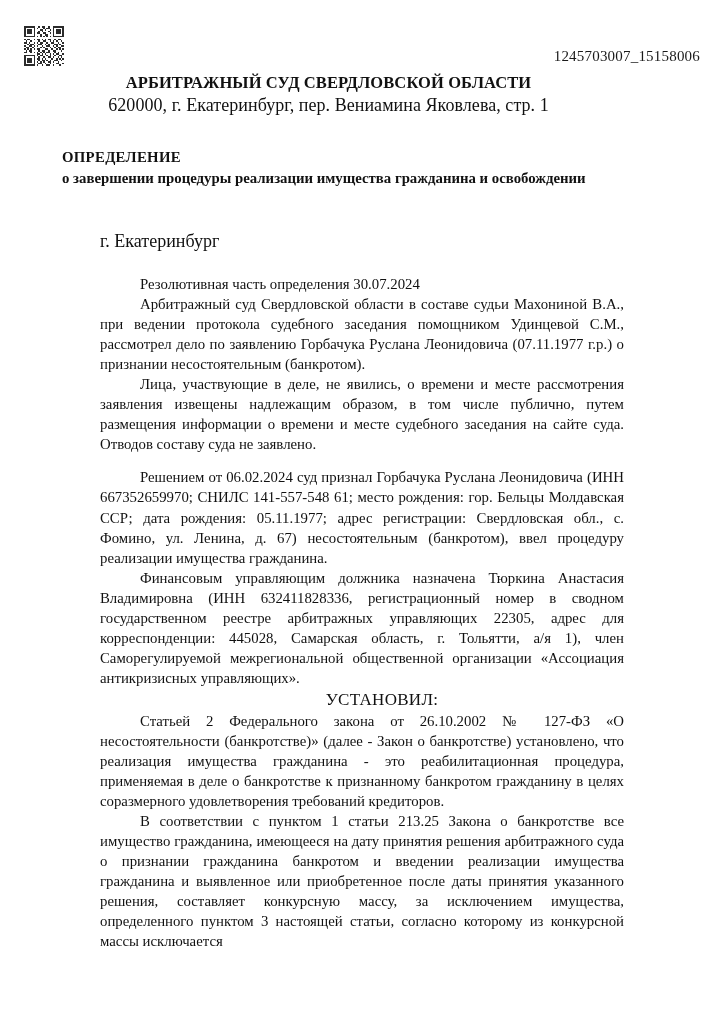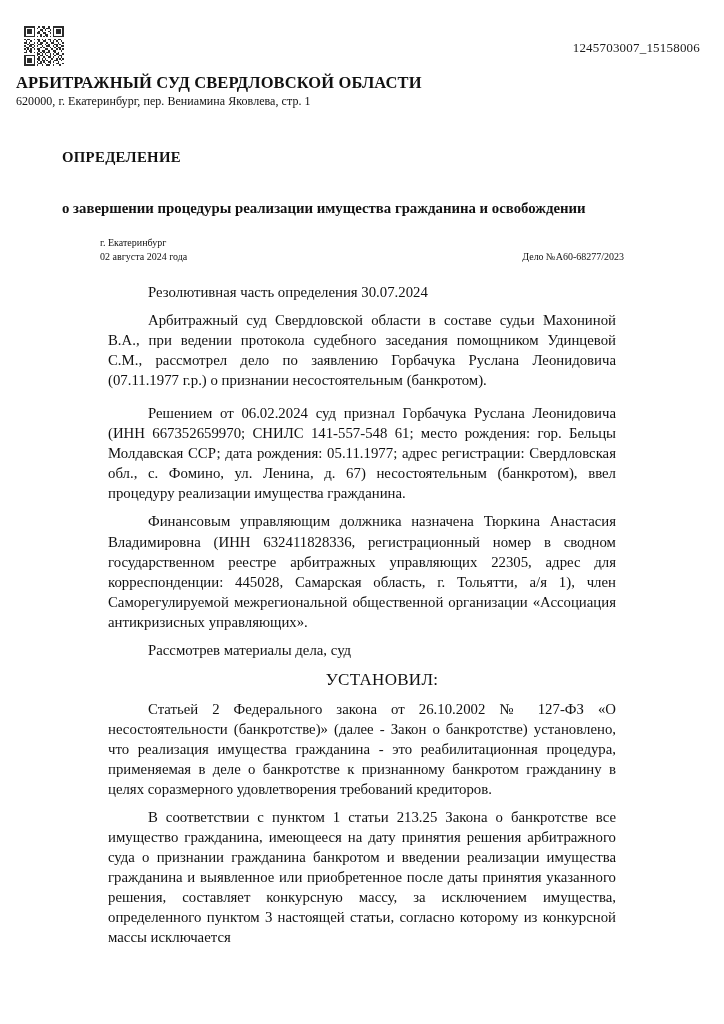--- a/index.html
+++ b/index.html
@@ -31,44 +31,44 @@
     position: absolute;
     left: 24px;
     top: 4px;
     width: 40px;
     height: 40px;
     image-rendering: pixelated;
   }
   .doc-number {
     position: absolute;
     right: 24px;
-    top: 18px;
-    font-size: 13px;
+    top: 26px;
+    font-size: 15px;
     letter-spacing: .2px;
     color: #1a1a1a;
     white-space: nowrap;
   }
 
   
   .header {
     position: absolute;
     top: 72px;
-    left: 16px;
+    left: 8px;
     width: 641px;
-    text-align: left;
+    text-align: center;
   }
   .court-name {
     font-size: 16.5px;
     font-weight: bold;
     letter-spacing: .1px;
     line-height: 1.28;
   }
   .court-addr,
   .court-web {
-    font-size: 12px;
+    font-size: 18px;
     line-height: 1.38;
     letter-spacing: .05px;
   }
 
   
   .title-block {
     position: absolute;
     top: 146px;
     left: 62px;
     width: 600px;
@@ -77,30 +77,29 @@
   .title-main {
     font-size: 14.8px;
     font-weight: bold;
     line-height: 1.5;
     letter-spacing: .3px;
   }
   .title-sub {
     font-size: 14.8px;
     font-weight: bold;
     line-height: 1.42;
-    margin-top: 30px;
   }
 
   
   .meta {
     position: absolute;
-    top: 236px;
+    top: 229px;
     left: 100px;
     width: 524px;
-    font-size: 10px;
+    font-size: 18px;
     line-height: 1.42;
     text-align: right;
   }
   .meta-row {
     display: flex;
     justify-content: space-between;
     align-items: baseline;
   }
   .meta-city { white-space: nowrap; }
   .case-no {
@@ -113,21 +112,21 @@
     position: absolute;
     top: 274px;
     left: 100px;
     width: 524px;
     font-size: 14.8px;
     line-height: 1.355;
     text-align: justify;
     text-justify: inter-word;
   }
   .body p {
-    margin: 8px;
+    margin: 0;
     text-indent: 40px;
     hyphens: none;
   }
   .body p.gap-before { margin-top: 13px; }
 
   .ustanovil {
     margin-top: 21px;
     margin-bottom: 8px;
     text-align: center;
     text-indent: 0;
@@ -324,32 +323,28 @@
 
   <div class="title-block">
     <div class="title-main">ОПРЕДЕЛЕНИЕ</div>
     <div class="title-sub">о завершении процедуры реализации имущества гражданина и освобождении</div>
   </div>
 
   <div class="meta">
     <div class="meta-row">
       <span class="meta-city">г. Екатеринбург</span>
     </div>
-    <div class="meta-row">
-      <span class="meta-city">02 августа 2024 года</span>
-      <span class="case-no">Дело №А60-68277/2023</span>
-    </div>
   </div>
 
   <div class="body">
     <p>Резолютивная часть определения 30.07.2024</p>
     <p>Арбитражный суд Свердловской области в составе судьи Махониной В.А., при ведении протокола судебного заседания помощником Удинцевой С.М., рассмотрел дело по заявлению Горбачука Руслана Леонидовича (07.11.1977 г.р.) о признании несостоятельным (банкротом).</p>
+    <p>Лица, участвующие в деле, не явились, о времени  и месте рассмотрения заявления извещены надлежащим образом, в том числе публично, путем размещения информации о времени и месте судебного заседания на сайте суда. Отводов составу суда не заявлено.</p>
     <p class="gap-before">Решением от 06.02.2024 суд признал Горбачука Руслана Леонидовича (ИНН 667352659970; СНИЛС 141-557-548 61; место рождения: гор. Бельцы Молдавская ССР; дата рождения: 05.11.1977; адрес регистрации: Свердловская обл., с. Фомино, ул. Ленина, д. 67) несостоятельным (банкротом), ввел процедуру реализации имущества гражданина.</p>
     <p>Финансовым управляющим должника назначена Тюркина Анастасия Владимировна (ИНН 632411828336, регистрационный номер в сводном государственном реестре арбитражных управляющих 22305, адрес для корреспонденции: 445028, Самарская область, г. Тольятти, а/я 1), член Саморегулируемой межрегиональной общественной организации «Ассоциация антикризисных управляющих».</p>
-    <p>Рассмотрев материалы дела, суд</p>
 
     <p class="ustanovil">УСТАНОВИЛ:</p>
 
     <p>Статьей 2 Федерального закона от 26.10.2002 № 127-ФЗ «О несостоятельности (банкротстве)» (далее - Закон о банкротстве) установлено, что реализация имущества гражданина - это реабилитационная процедура, применяемая в деле о банкротстве к признанному банкротом гражданину в целях соразмерного удовлетворения требований кредиторов.</p>
     <p>В соответствии с пунктом 1 статьи 213.25 Закона о банкротстве все имущество гражданина, имеющееся на дату принятия решения арбитражного суда о признании гражданина банкротом и введении реализации имущества гражданина и выявленное или приобретенное после даты принятия указанного решения, составляет конкурсную массу, за исключением имущества, определенного пунктом 3 настоящей статьи, согласно которому из конкурсной массы исключается</p>
   </div>
 
 </div>
 
 </body></html>

